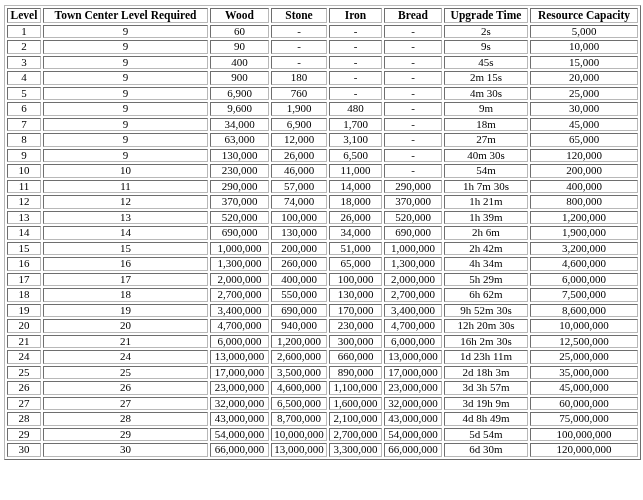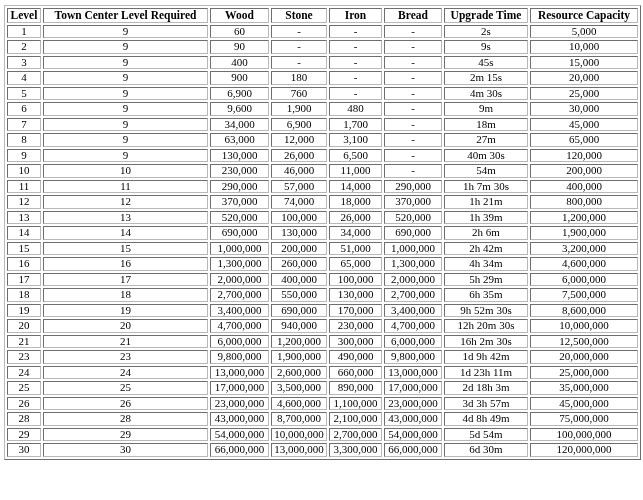--- a/index.html
+++ b/index.html
@@ -245,21 +245,21 @@
         <td>5h 29m</td>
         <td>6,000,000</td>
       </tr>
       <tr>
         <td>18</td>
         <td>18</td>
         <td>2,700,000</td>
         <td>550,000</td>
         <td>130,000</td>
         <td>2,700,000</td>
-        <td>6h 35m</td>
+        <td>6h 62m</td>
         <td>7,500,000</td>
       </tr>
       <tr>
         <td>19</td>
         <td>19</td>
         <td>3,400,000</td>
         <td>690,000</td>
         <td>170,000</td>
         <td>3,400,000</td>
         <td>9h 52m 30s</td>
@@ -279,30 +279,20 @@
         <td>21</td>
         <td>21</td>
         <td>6,000,000</td>
         <td>1,200,000</td>
         <td>300,000</td>
         <td>6,000,000</td>
         <td>16h 2m 30s</td>
         <td>12,500,000</td>
       </tr>
       <tr>
-        <td>23</td>
-        <td>23</td>
-        <td>9,800,000</td>
-        <td>1,900,000</td>
-        <td>490,000</td>
-        <td>9,800,000</td>
-        <td>1d 9h 42m</td>
-        <td>20,000,000</td>
-      </tr>
-      <tr>
         <td>24</td>
         <td>24</td>
         <td>13,000,000</td>
         <td>2,600,000</td>
         <td>660,000</td>
         <td>13,000,000</td>
         <td>1d 23h 11m</td>
         <td>25,000,000</td>
       </tr>
       <tr>
@@ -319,20 +309,30 @@
         <td>26</td>
         <td>26</td>
         <td>23,000,000</td>
         <td>4,600,000</td>
         <td>1,100,000</td>
         <td>23,000,000</td>
         <td>3d 3h 57m</td>
         <td>45,000,000</td>
       </tr>
       <tr>
+        <td>27</td>
+        <td>27</td>
+        <td>32,000,000</td>
+        <td>6,500,000</td>
+        <td>1,600,000</td>
+        <td>32,000,000</td>
+        <td>3d 19h 9m</td>
+        <td>60,000,000</td>
+      </tr>
+      <tr>
         <td>28</td>
         <td>28</td>
         <td>43,000,000</td>
         <td>8,700,000</td>
         <td>2,100,000</td>
         <td>43,000,000</td>
         <td>4d 8h 49m</td>
         <td>75,000,000</td>
       </tr>
       <tr>

